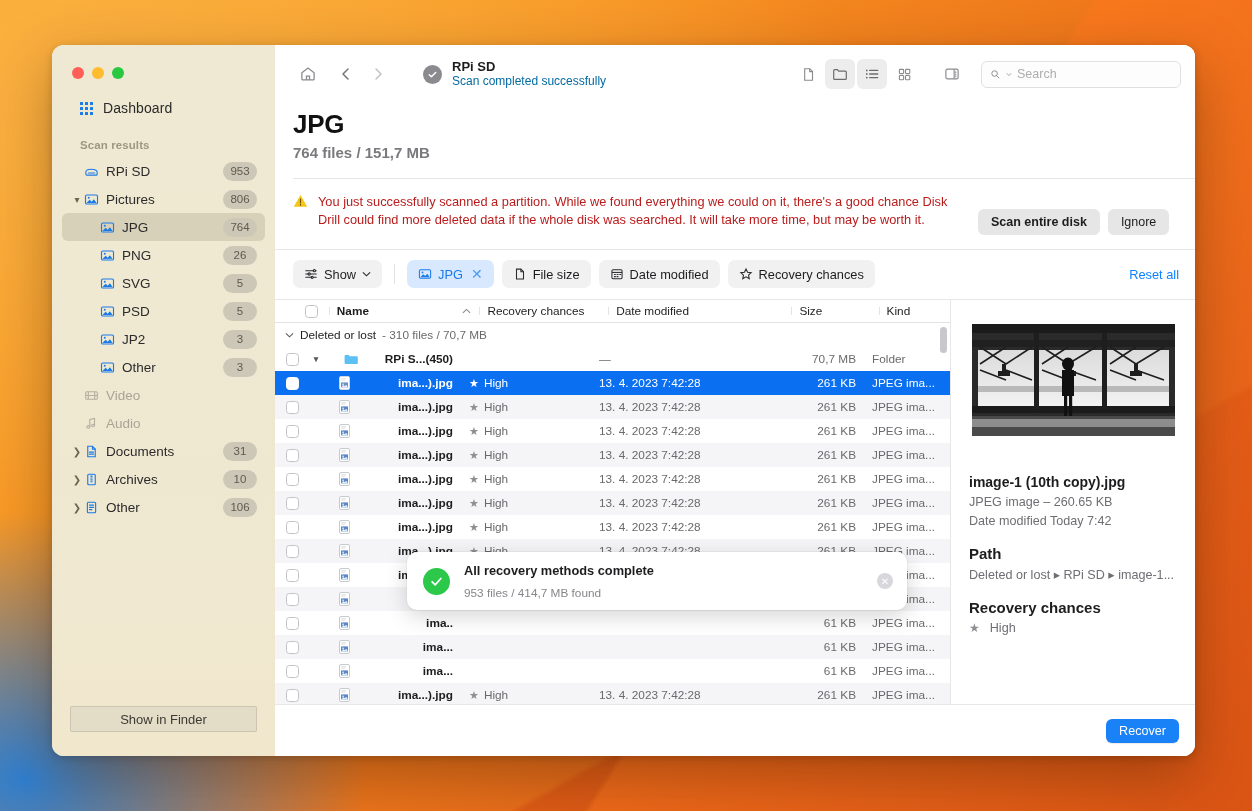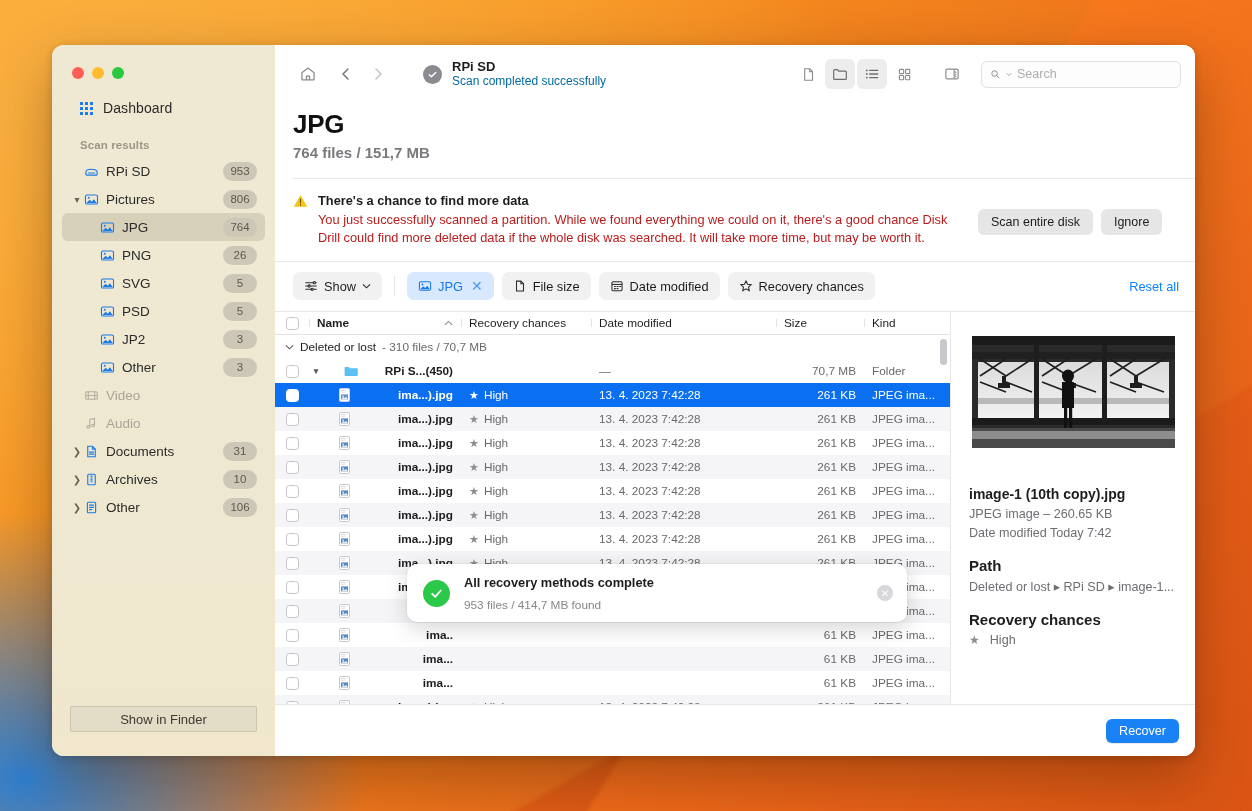--- a/index.html
+++ b/index.html
@@ -101,36 +101,36 @@
 
   
   #banner { display:flex; align-items:flex-start; padding: 14px 14px 14px 18px; gap:10px; }
   #banner .warn-ico { margin-top: 1px; }
   #banner .b-text { flex:1; max-width: 650px; }
   #banner .b-title { font-size: 12.8px; font-weight:700; color:#1d1d1f; margin-bottom: 3px;}
   #banner .b-body { font-size: 12.8px; color:#b91c1c; line-height: 18px; }
   #banner .b-btns { display:flex; gap:8px; align-items:center; margin-top: 16px; }
   .pillbtn { background:#e6e6e6; border:none; border-radius:6px; height:26px; padding: 0 13px;
     font-size:12.5px; color:#1d1d1f; cursor:pointer; font-family:"Liberation Sans",sans-serif; }
-  .pillbtn.bold { font-weight: 400; }
+  .pillbtn.bold { font-weight: 700; }
 
   
   #filters { display:flex; align-items:center; gap:8px; padding: 10px 16px 11px 18px; }
   .chip { height: 28px; border-radius: 7px; background:#f1f1f2; display:flex; align-items:center;
     gap:6px; padding: 0 11px; font-size: 12.8px; color:#1d1d1f; cursor:pointer; }
   .chip.blue { background:#d7e8ff; color:#1a7ae8; }
   .chip .x { color:#4a9bf0; font-size:14px; line-height:1; padding-left:2px; }
   .divider-v { width:1px; height:20px; background:#e2e2e2; margin: 0 4px; }
   #reset-all { margin-left:auto; color:#0b84ff; font-size:12.8px; cursor:pointer; }
 
   
   #content { flex:1; display:flex; min-height:0; border-top:1px solid #e7e7e7; }
   #table-area { flex:1; min-width:0; display:flex; flex-direction:column; position:relative; }
 
-  #thead { display:flex; height:23px; align-items:center; border-bottom:1px solid #e3e3e3; font-size:11.8px; color:#1d1d1f; }
+  #thead { display:flex; height:23px; align-items:center; border-bottom:1px solid #e3e3e3; font-size:11.8px; color:#1d1d1f;padding-left:20px; }
   #thead .th { padding: 0 8px; position:relative; display:flex; align-items:center; }
   #thead .th + .th::before { content:""; position:absolute; left:0; top:3px; bottom:3px; width:1px; background:#e3e3e3; }
   .c-check { width: 34px; justify-content:center; }
   .c-name  { width: 152px; font-weight:700; justify-content:space-between; }
   .c-rec   { width: 130px; }
   .c-date  { width: 185px; }
   .c-size  { width: 88px; }
   .c-kind  { width: 72px; }
 
   #tbody { flex:1; overflow:hidden; position:relative; }
@@ -454,21 +454,20 @@
     </div>
 
     <div id="banner">
       <span class="warn-ico">
         <svg width="15" height="14" viewBox="0 0 16 15">
           <path d="M8 1.2 15.2 13.6H.8z" fill="#f5c518"></path>
           <path d="M8 5.3v4.2M8 11.1v.9" stroke="#6b5200" stroke-width="1.2" stroke-linecap="round"></path>
         </svg>
       </span>
       <div class="b-text">
-        <div class="b-title">There's a chance to find more data</div>
         <div class="b-body">You just successfully scanned a partition. While we found everything we could on it, there's a good chance Disk Drill could find more deleted data if the whole disk was searched. It will take more time, but may be worth it.</div>
       </div>
       <div class="b-btns">
         <button class="pillbtn bold">Scan entire disk</button>
         <button class="pillbtn">Ignore</button>
       </div>
     </div>
     <div class="hr" style="margin:0"></div>
 
     <div id="filters">

